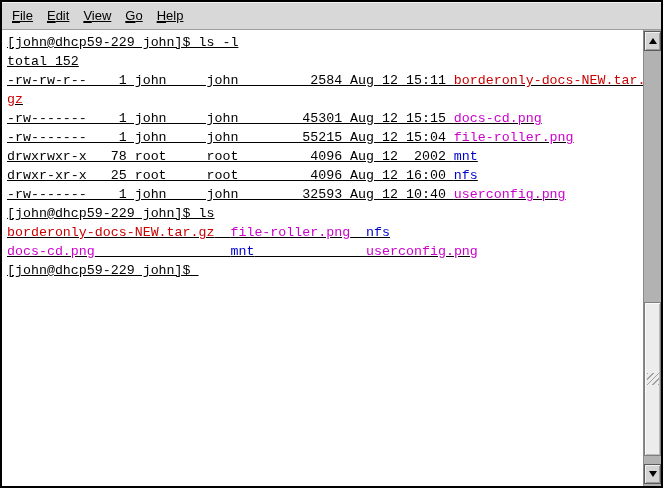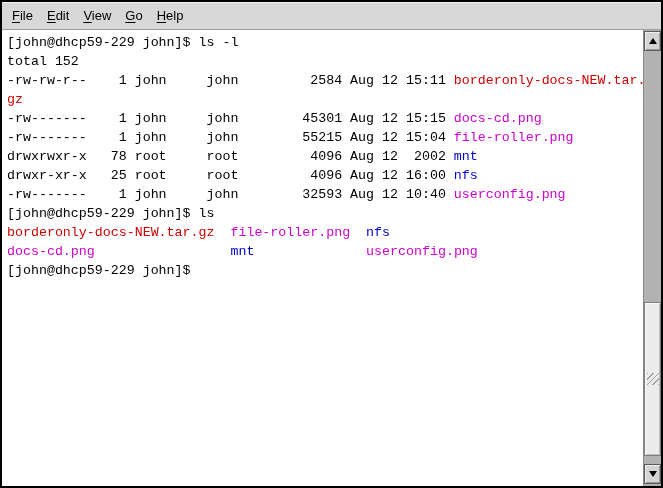--- a/index.html
+++ b/index.html
@@ -4,20 +4,21 @@
 <style>
   html,body{margin:0;padding:0;background:#555;}
   .window{
     position:relative;
     width:663px;height:488px;
     box-sizing:border-box;
     border:2px solid #000000;
     background:#ffffff;
     font-family:"Liberation Sans",sans-serif;
     overflow:hidden;
+    text-decoration:underline;
   }
   .menubar{
     height:27px;
     background:#d8d8d8;
     border-bottom:1px solid #9e9e9e;
     box-shadow:inset 0 1px 0 #f2f2f2;
     display:flex;
     align-items:center;
     padding-left:3px;
     font-size:13px;

